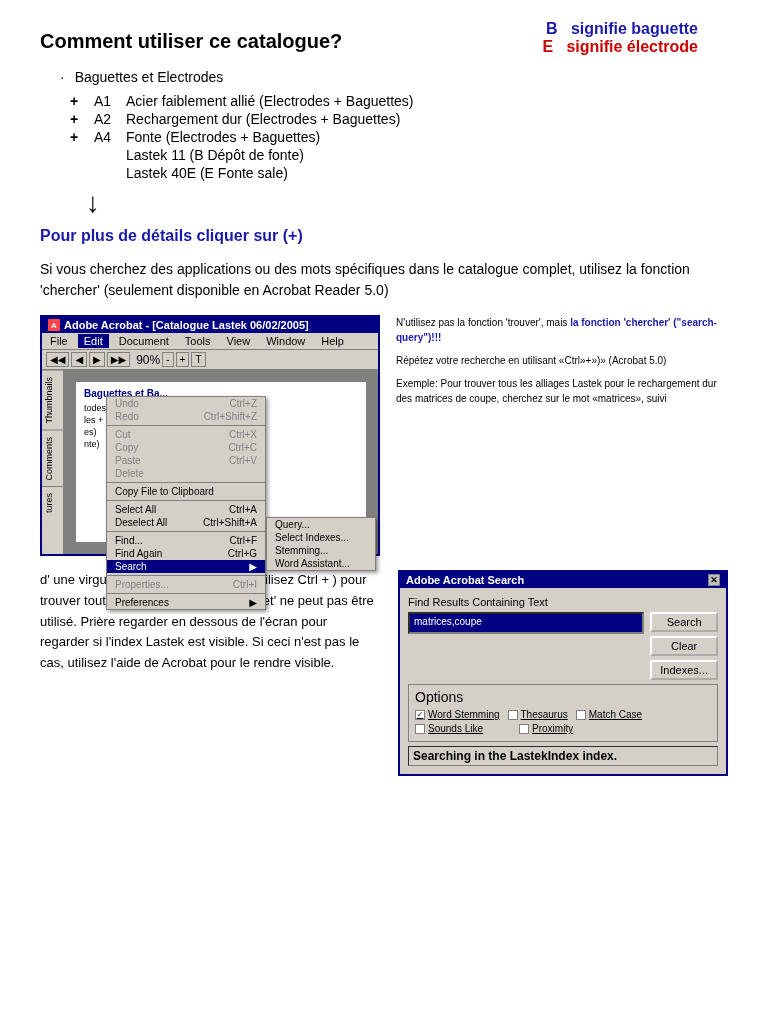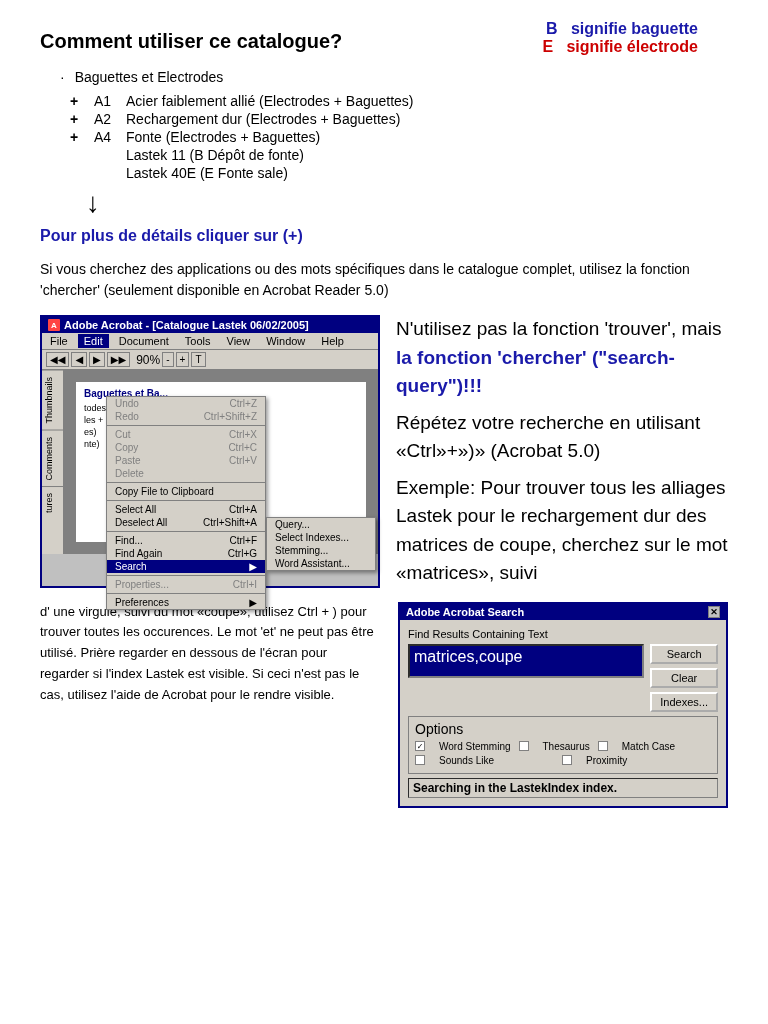--- a/index.html
+++ b/index.html
@@ -233,21 +233,21 @@
       width: 110px;
       z-index: 11;
       font-size: 10px;
     }
     .submenu-item {
       padding: 1px 8px;
     }
     
     .right-note {
       flex: 1;
-      font-size: 19px;
+      font-size: 10px;
       line-height: 1.5;
     }
     .highlight-blue {
       color: #1a1aaa;
       font-weight: bold;
     }
     
     .bottom-block {
       display: flex;
       gap: 20px;
@@ -300,22 +300,22 @@
       display: flex;
       align-items: center;
       gap: 6px;
       margin-bottom: 6px;
     }
     .search-textbox {
       flex: 1;
       border: 2px inset #808080;
       background: #fff;
       padding: 2px 4px;
-      font-size: 16px;
-      height: 34px;
+      font-size: 10px;
+      height: 22px;
       color: #000;
     }
     .search-textbox.has-selection {
       background: #000080;
       color: #fff;
     }
     .search-btn {
       background: #d4d0c8;
       border: 2px outset #fff;
       padding: 2px 8px;
@@ -344,21 +344,22 @@
       margin-bottom: 4px;
     }
     .options-row {
       display: flex;
       gap: 8px;
       margin-bottom: 3px;
     }
     .option-item {
       display: flex;
       align-items: center;
-      gap: 14px;
+      gap: 3px;
+      text-decoration: underline;
     }
     .checkbox {
       width: 10px;
       height: 10px;
       border: 1px solid #808080;
       background: #fff;
       display: flex;
       align-items: center;
       justify-content: center;
       font-size: 8px;
@@ -600,21 +601,21 @@
             <div class="option-item">
               <div class="checkbox"></div>
               <span>Match Case</span>
             </div>
           </div>
           <div class="options-row">
             <div class="option-item">
               <div class="checkbox"></div>
               <span>Sounds Like</span>
             </div>
-            <div class="option-item" style="margin-left:60px;">
+            <div class="option-item" style="margin-left:28px;">
               <div class="checkbox"></div>
               <span>Proximity</span>
             </div>
           </div>
         </div>
 
         <div class="search-status">Searching in the LastekIndex index.</div>
       </div>
     </div>
 

